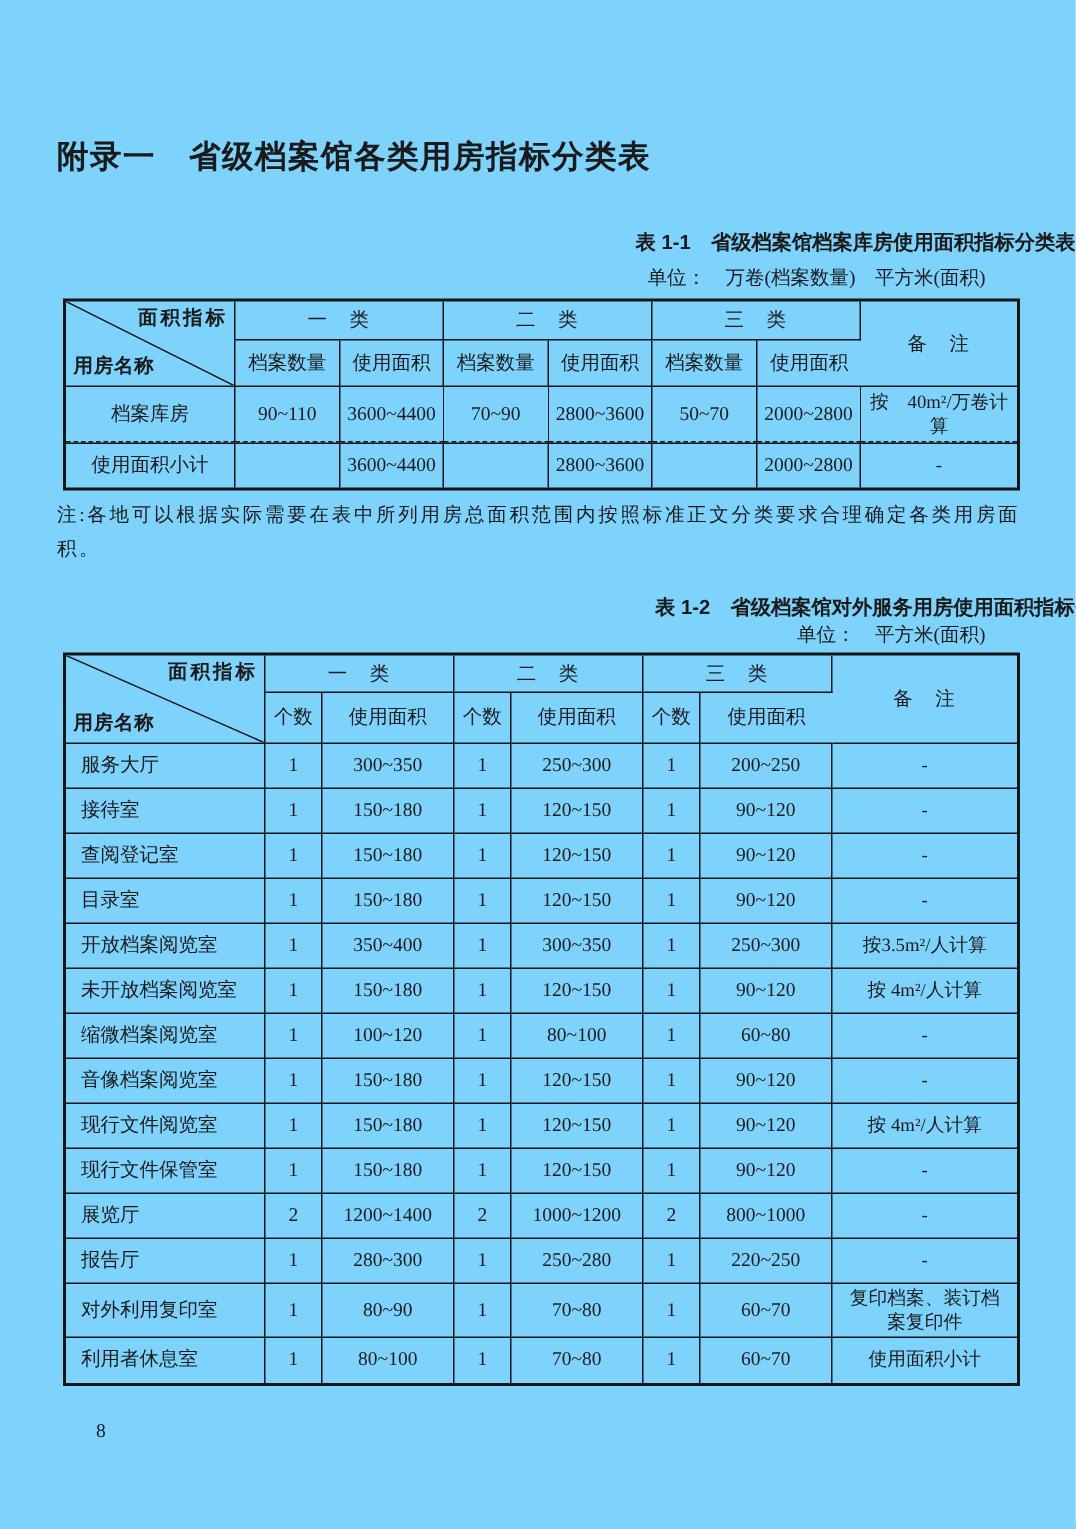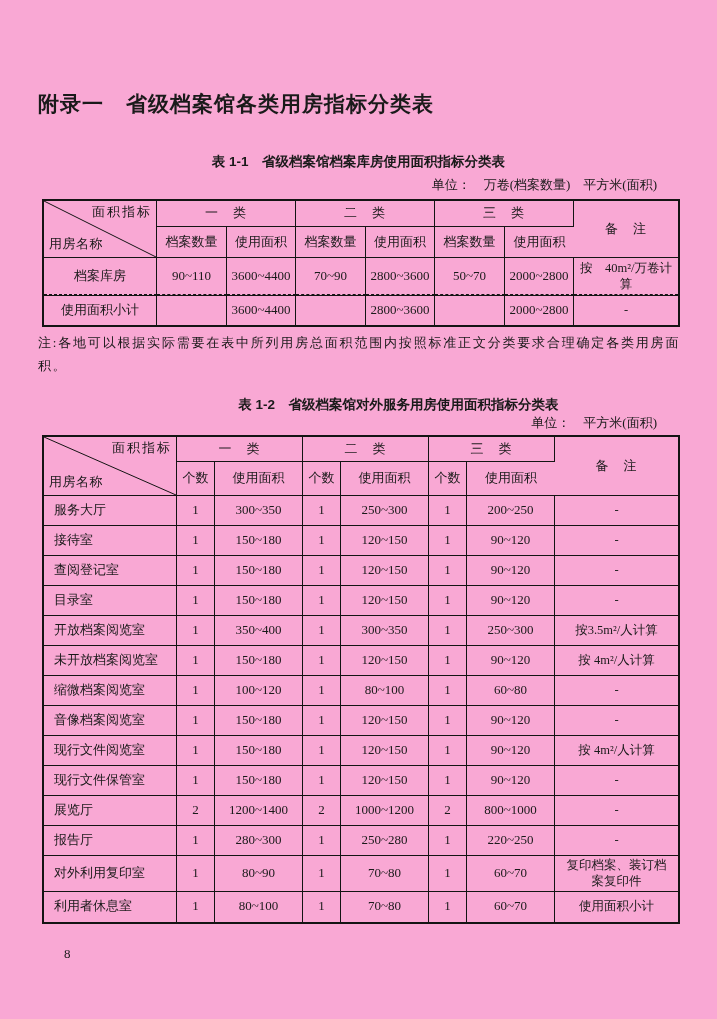--- a/index.html
+++ b/index.html
@@ -1,39 +1,39 @@
 <!DOCTYPE html>
 <html><head>
 <meta charset="utf-8">
 <style>
   html, body { margin: 0; padding: 0; background: #e8e8e6; }
   .page {
     position: relative;
     width: 717px;
     height: 1019px;
     margin: 0 auto;
-    background: #f9a8d4;
+    background: #7dd3fc;
     color: #1a1a1a;
     font-family: "Liberation Serif", serif;
     overflow: hidden;
   }
   .doc-title {
     position: absolute;
     left: 38px; top: 90px;
     margin: 0;
     font-family: "Liberation Sans", sans-serif;
     font-size: 21px;
     font-weight: bold;
     letter-spacing: 1px;
     white-space: nowrap;
   }
   .caption {
     position: absolute;
     left: 0; width: 717px;
-    text-align: center;
+    text-align: right;
     font-family: "Liberation Sans", sans-serif;
     font-size: 13.5px;
     font-weight: bold;
   }
   .cap1 { top: 153px; }
   .cap2 { top: 396px; padding-left: 40px; }
   .unit {
     position: absolute;
     right: 60px;
     font-size: 13px;
@@ -62,21 +62,21 @@
     vertical-align: middle;
     padding: 1px 3px;
     line-height: 1.3;
     box-sizing: border-box;
     overflow: hidden;
   }
   tr > *:last-child { border-right: none; }
   tbody tr:last-child td { border-bottom: none; }
 
   
-  th.corner { position: relative; padding: 0; }
+  th.corner { position: relative; padding: 0; font-weight: bold; }
   th.corner svg { position: absolute; left: 0; top: 0; width: 100%; height: 100%; display: block; }
   .c-top { position: absolute; top: 3px; right: 4px; letter-spacing: 2px; }
   .c-bot { position: absolute; bottom: 4px; left: 5px; letter-spacing: 0.5px; }
   th.grp-h { letter-spacing: 1px; }
 
   #t1 thead tr.grp { height: 26px; }
   #t1 thead tr.sub { height: 31px; }
   #t1 tbody tr.pre-subtotal { height: 37px; margin-top: 44px; }
   #t1 tbody tr.subtotal { height: 30px; margin-top: 44px; }
   #t2 thead tr.grp { height: 25px; }

